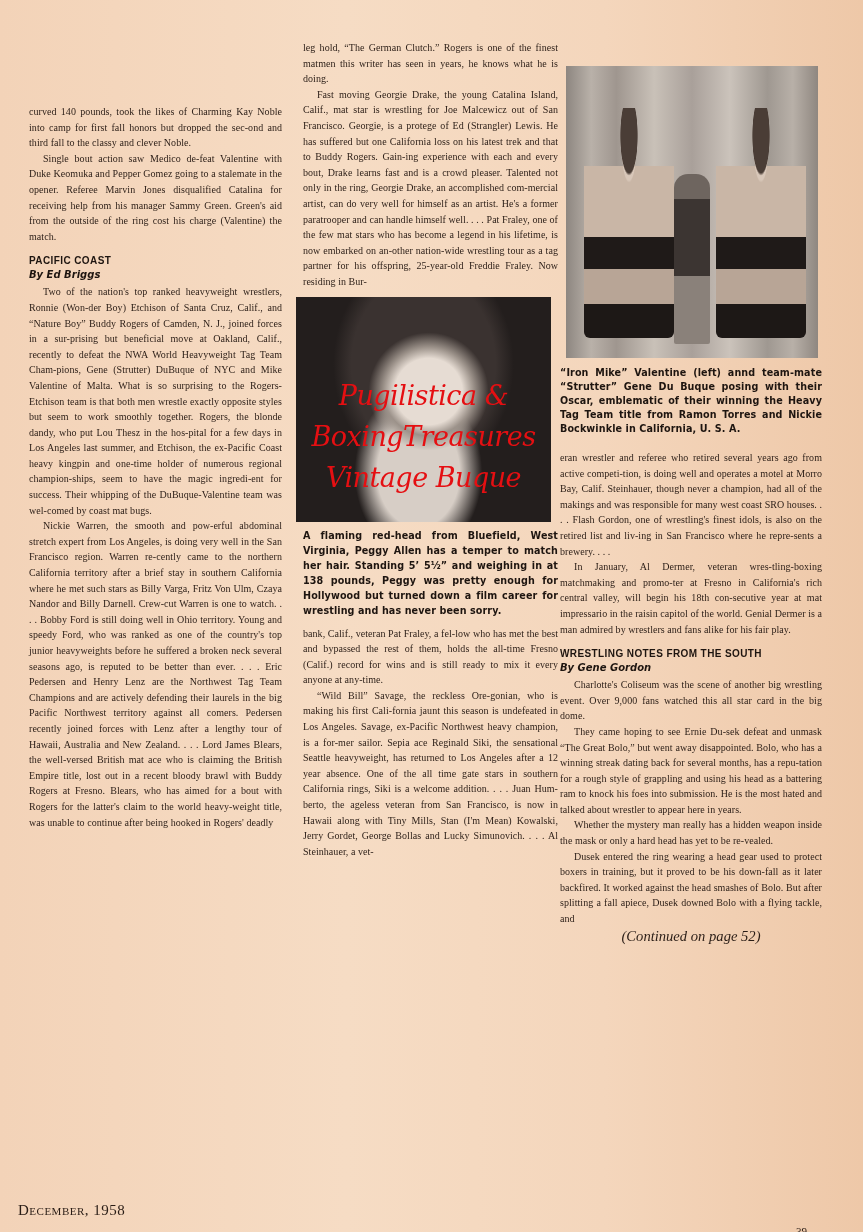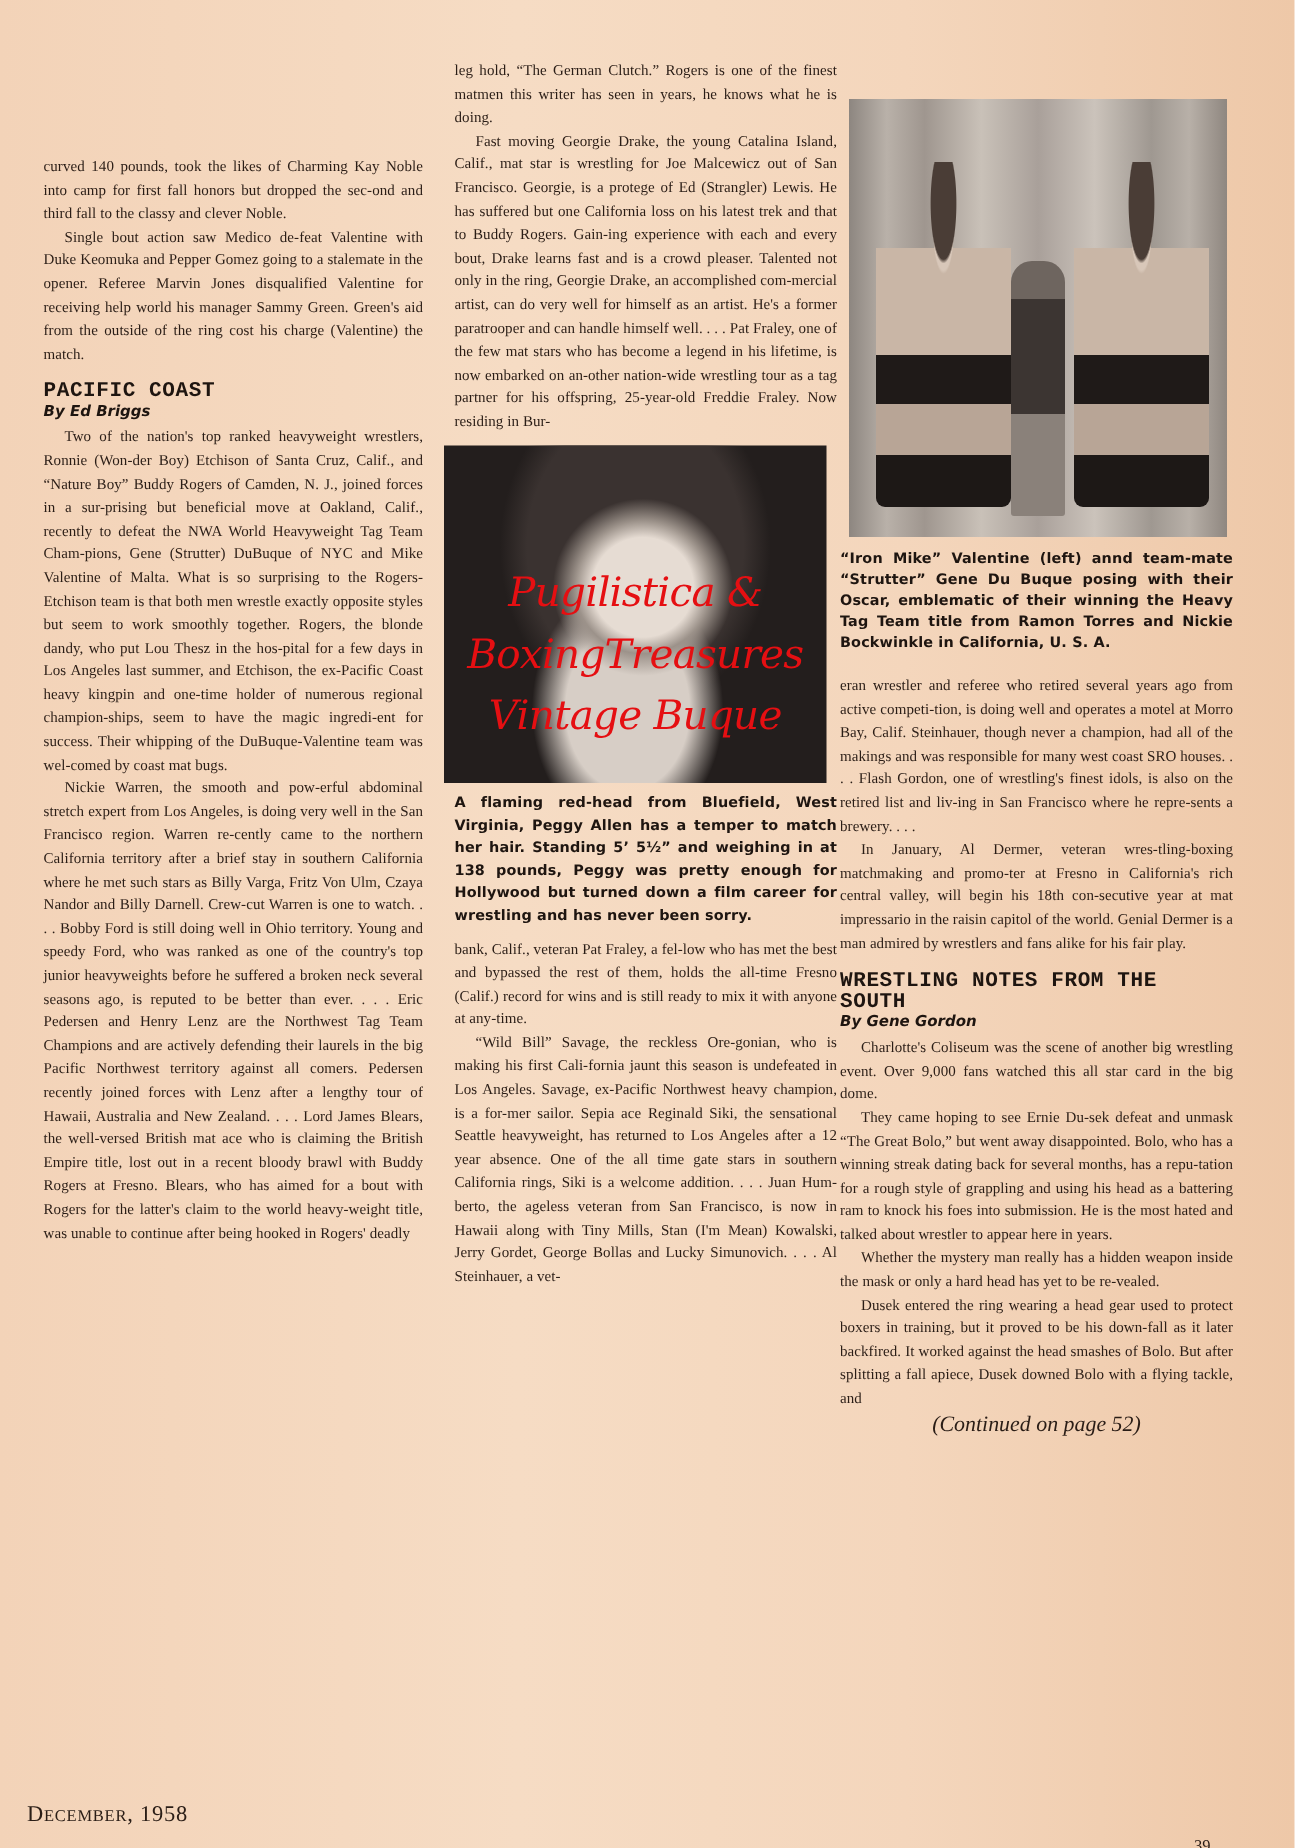--- a/index.html
+++ b/index.html
@@ -13,21 +13,21 @@
   .col { position:absolute; top:62px; }
   .col1 { left:29px; width:253px;margin-top:42px; }
   .col2 { left:303px; width:255px; top:40px; }
   .col3 { left:560px; width:262px; }
   p.body {
     margin:0; font-size:10px; line-height:15.6px; text-align:justify;
     text-indent:14px; hyphens:manual; letter-spacing:0.05px;
   }
   p.body.noindent { text-indent:0; }
   .head {
-    font-family:Liberation Mono, monospace; font-weight:bold; font-size:14px;
+    font-family:Liberation Sans, sans-serif; font-weight:bold; font-size:10px;
     letter-spacing:0.4px; margin:10px 0 0 0; line-height:14px; color:#1e1510;
   }
   .byline {
     font-family:"DejaVu Sans", sans-serif; font-weight:bold; font-style:italic;
     font-size:10px; margin:0 0 2px 0; line-height:14px; color:#1e1510;
   }
   .caption {
     font-family:"DejaVu Sans", sans-serif; font-weight:bold; font-size:9.6px;
     line-height:15px; text-align:justify; margin:6px 0 8px 0; color:#1e1510;
     letter-spacing:0.1px;
@@ -71,39 +71,39 @@
     position:absolute; left:796px; top:1212px; font-size:11px;margin-top:13px;
   }
   .continued { text-align:center; font-size:14.6px; margin-top:1px; }
   .continued i { font-style:italic; }
 </style>
 </head>
 <body>
 
 <div class="col col1">
   <p class="body noindent">curved 140 pounds, took the likes of Charming Kay Noble into camp for first fall honors but dropped the sec-ond and third fall to the classy and clever Noble.</p>
-  <p class="body">Single bout action saw Medico de-feat Valentine with Duke Keomuka and Pepper Gomez going to a stalemate in the opener. Referee Marvin Jones disqualified Valentine for receiving help world his manager Sammy Green. Green's aid from the outside of the ring cost his charge (Valentine) the match.</p>
+  <p class="body">Single bout action saw Medico de-feat Valentine with Duke Keomuka and Pepper Gomez going to a stalemate in the opener. Referee Marvin Jones disqualified Catalina for receiving help from his manager Sammy Green. Green's aid from the outside of the ring cost his charge (Valentine) the match.</p>
   <div class="head">PACIFIC COAST</div>
   <div class="byline">By Ed Briggs</div>
   <p class="body">Two of the nation's top ranked heavyweight wrestlers, Ronnie (Won-der Boy) Etchison of Santa Cruz, Calif., and “Nature Boy” Buddy Rogers of Camden, N. J., joined forces in a sur-prising but beneficial move at Oakland, Calif., recently to defeat the NWA World Heavyweight Tag Team Cham-pions, Gene (Strutter) DuBuque of NYC and Mike Valentine of Malta. What is so surprising to the Rogers-Etchison team is that both men wrestle exactly opposite styles but seem to work smoothly together. Rogers, the blonde dandy, who put Lou Thesz in the hos-pital for a few days in Los Angeles last summer, and Etchison, the ex-Pacific Coast heavy kingpin and one-time holder of numerous regional champion-ships, seem to have the magic ingredi-ent for success. Their whipping of the DuBuque-Valentine team was wel-comed by coast mat bugs.</p>
   <p class="body">Nickie Warren, the smooth and pow-erful abdominal stretch expert from Los Angeles, is doing very well in the San Francisco region. Warren re-cently came to the northern California territory after a brief stay in southern California where he met such stars as Billy Varga, Fritz Von Ulm, Czaya Nandor and Billy Darnell. Crew-cut Warren is one to watch. . . . Bobby Ford is still doing well in Ohio territory. Young and speedy Ford, who was ranked as one of the country's top junior heavyweights before he suffered a broken neck several seasons ago, is reputed to be better than ever. . . . Eric Pedersen and Henry Lenz are the Northwest Tag Team Champions and are actively defending their laurels in the big Pacific Northwest territory against all comers. Pedersen recently joined forces with Lenz after a lengthy tour of Hawaii, Australia and New Zealand. . . . Lord James Blears, the well-versed British mat ace who is claiming the British Empire title, lost out in a recent bloody brawl with Buddy Rogers at Fresno. Blears, who has aimed for a bout with Rogers for the latter's claim to the world heavy-weight title, was unable to continue after being hooked in Rogers' deadly</p>
 </div>
 
 <div class="col col2">
   <p class="body noindent">leg hold, “The German Clutch.” Rogers is one of the finest matmen this writer has seen in years, he knows what he is doing.</p>
   <p class="body">Fast moving Georgie Drake, the young Catalina Island, Calif., mat star is wrestling for Joe Malcewicz out of San Francisco. Georgie, is a protege of Ed (Strangler) Lewis. He has suffered but one California loss on his latest trek and that to Buddy Rogers. Gain-ing experience with each and every bout, Drake learns fast and is a crowd pleaser. Talented not only in the ring, Georgie Drake, an accomplished com-mercial artist, can do very well for himself as an artist. He's a former paratrooper and can handle himself well. . . . Pat Fraley, one of the few mat stars who has become a legend in his lifetime, is now embarked on an-other nation-wide wrestling tour as a tag partner for his offspring, 25-year-old Freddie Fraley. Now residing in Bur-</p>
   <div class="photo photo-woman">
     <div class="watermark">
       <div>Pugilistica &amp;</div>
       <div>BoxingTreasures</div>
       <div>Vintage Buque</div>
     </div>
   </div>
   <div class="caption">A flaming red-head from Bluefield, West Virginia, Peggy Allen has a temper to match her hair. Standing 5’ 5½” and weighing in at 138 pounds, Peggy was pretty enough for Hollywood but turned down a film career for wrestling and has never been sorry.</div>
-  <p class="body noindent">bank, Calif., veteran Pat Fraley, a fel-low who has met the best and bypassed the rest of them, holds the all-time Fresno (Calif.) record for wins and is still ready to mix it with anyone at any-time.</p>
+  <p class="body noindent">bank, Calif., veteran Pat Fraley, a fel-low who has met the best and bypassed the rest of them, holds the all-time Fresno (Calif.) record for wins and is still ready to mix it every anyone at any-time.</p>
   <p class="body">“Wild Bill” Savage, the reckless Ore-gonian, who is making his first Cali-fornia jaunt this season is undefeated in Los Angeles. Savage, ex-Pacific Northwest heavy champion, is a for-mer sailor. Sepia ace Reginald Siki, the sensational Seattle heavyweight, has returned to Los Angeles after a 12 year absence. One of the all time gate stars in southern California rings, Siki is a welcome addition. . . . Juan Hum-berto, the ageless veteran from San Francisco, is now in Hawaii along with Tiny Mills, Stan (I'm Mean) Kowalski, Jerry Gordet, George Bollas and Lucky Simunovich. . . . Al Steinhauer, a vet-</p>
 </div>
 
 <div class="col col3" style="top:60px;">
   <div class="photo photo-wrestlers">
     <div class="wrestler" style="left:18px;"></div>
     <div class="trophy"></div>
     <div class="wrestler" style="left:150px;"></div>
   </div>
   <div class="caption" style="line-height:14px;margin-top:8px;margin-bottom:14px;">“Iron Mike” Valentine (left) annd team-mate “Strutter” Gene Du Buque posing with their Oscar, emblematic of their winning the Heavy Tag Team title from Ramon Torres and Nickie Bockwinkle in California, U. S. A.</div>

